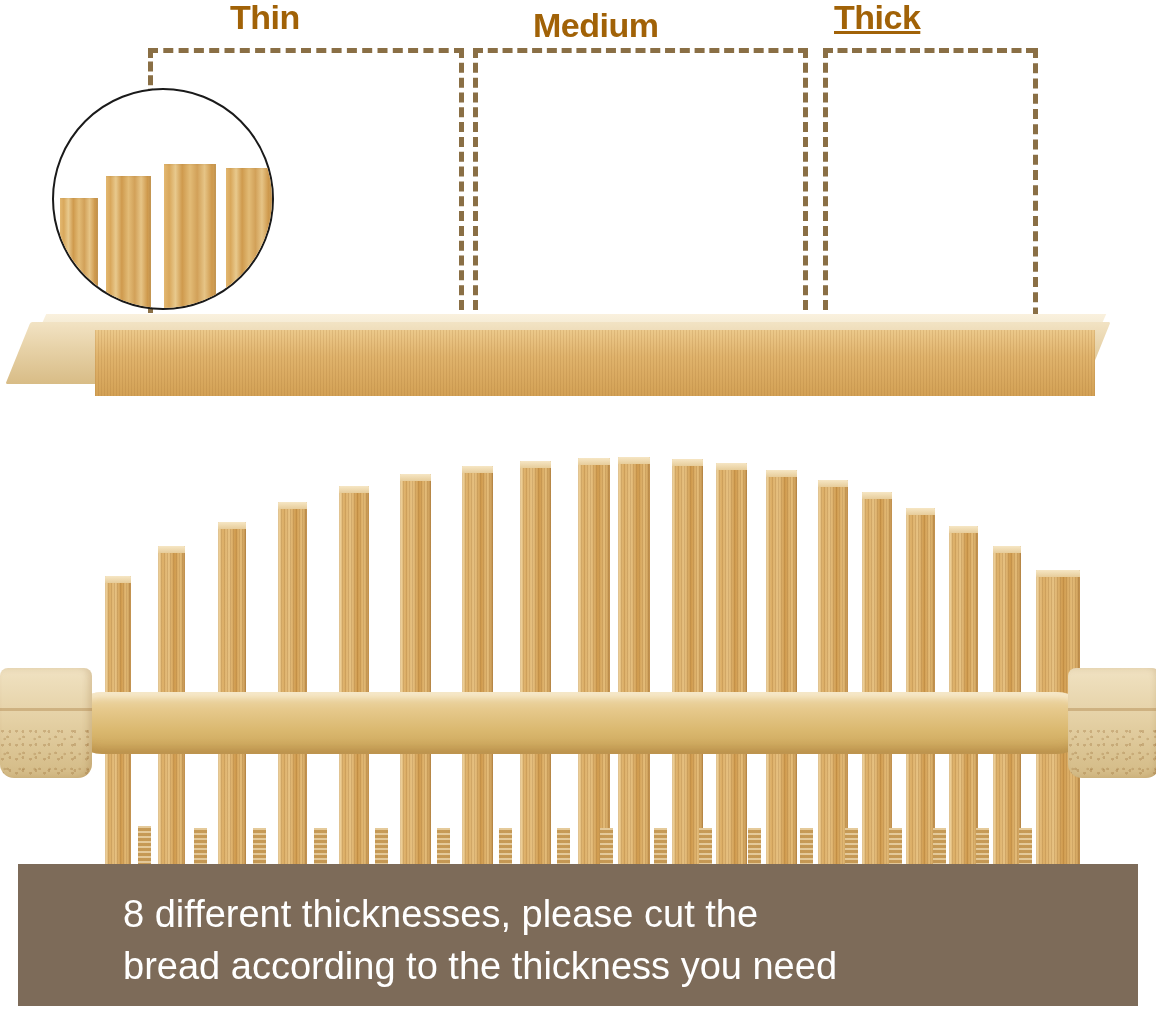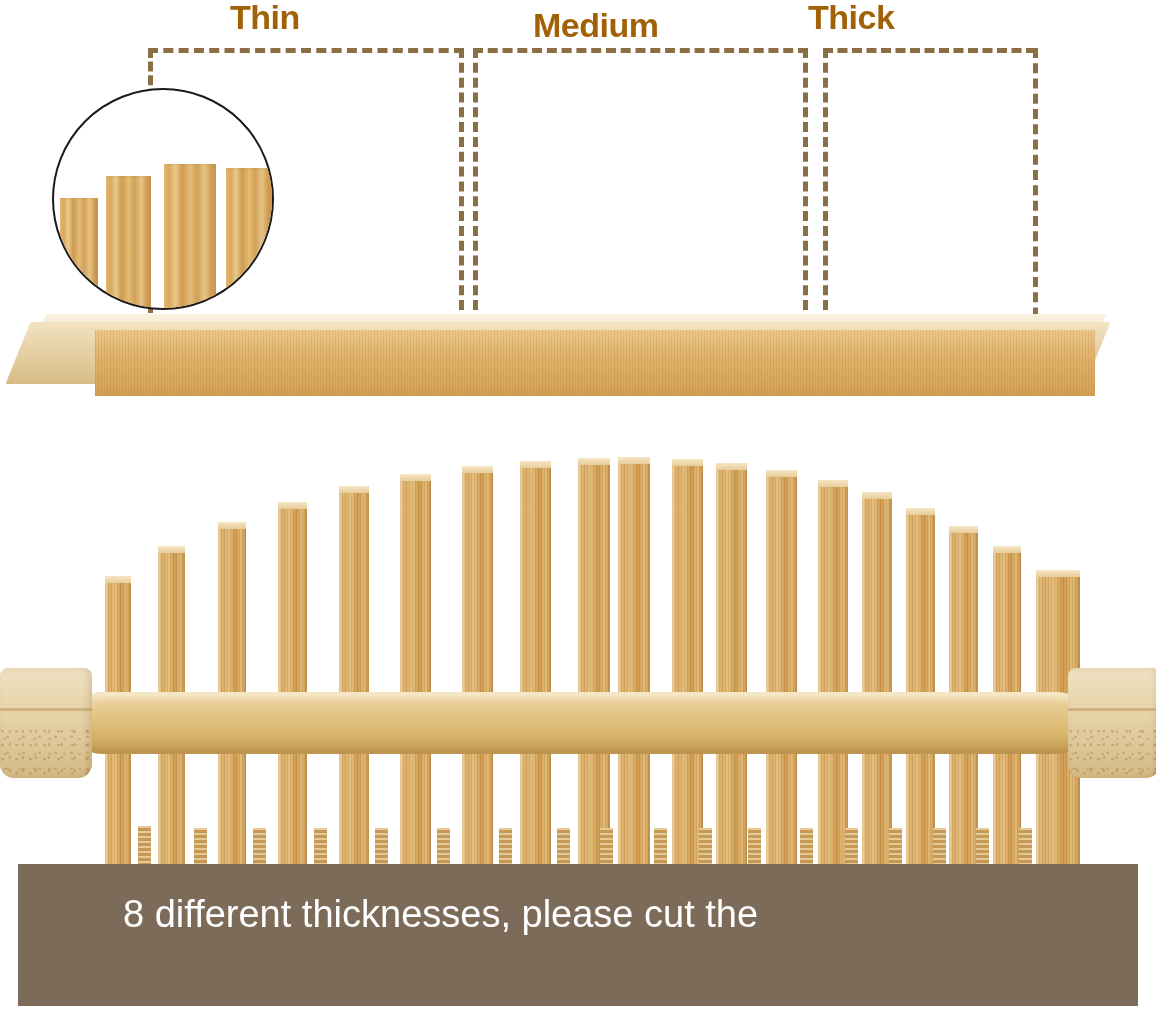--- a/index.html
+++ b/index.html
@@ -19,21 +19,21 @@
     font-weight:bold;
     font-size:34px;
     color:#a16207;
     letter-spacing:-0.5px;
     text-align:left;
     line-height:34px;
     white-space:nowrap;
   }
   #label-thin{left:230px;top:0px;width:145px;}
   #label-medium{left:533px;top:0px;width:175px;margin-top:8px;}
-  #label-thick{left:808px;top:0px;width:160px;}
+  #label-thick{left:834px;top:0px;width:160px;text-decoration:underline;}
 
   
   .bracket{position:absolute;box-sizing:border-box;}
   .bracket .edge{position:absolute;}
   .h-dash{
     border-top-width:5px;border-top-style:dashed;
     height:0;
   }
   .v-dash{
     border-left-width:5px;border-left-style:dashed;
@@ -341,15 +341,16 @@
     </div>
     <div class="foot right">
       <div class="band"></div>
         <div class="grain"></div>
     </div>
 
   </div>
 
   <div class="caption">
     <p>8 different thicknesses, please cut the</p>
+    <p>bread according to the thickness you need</p>
   </div>
 
 </div>
 
 </body></html>

